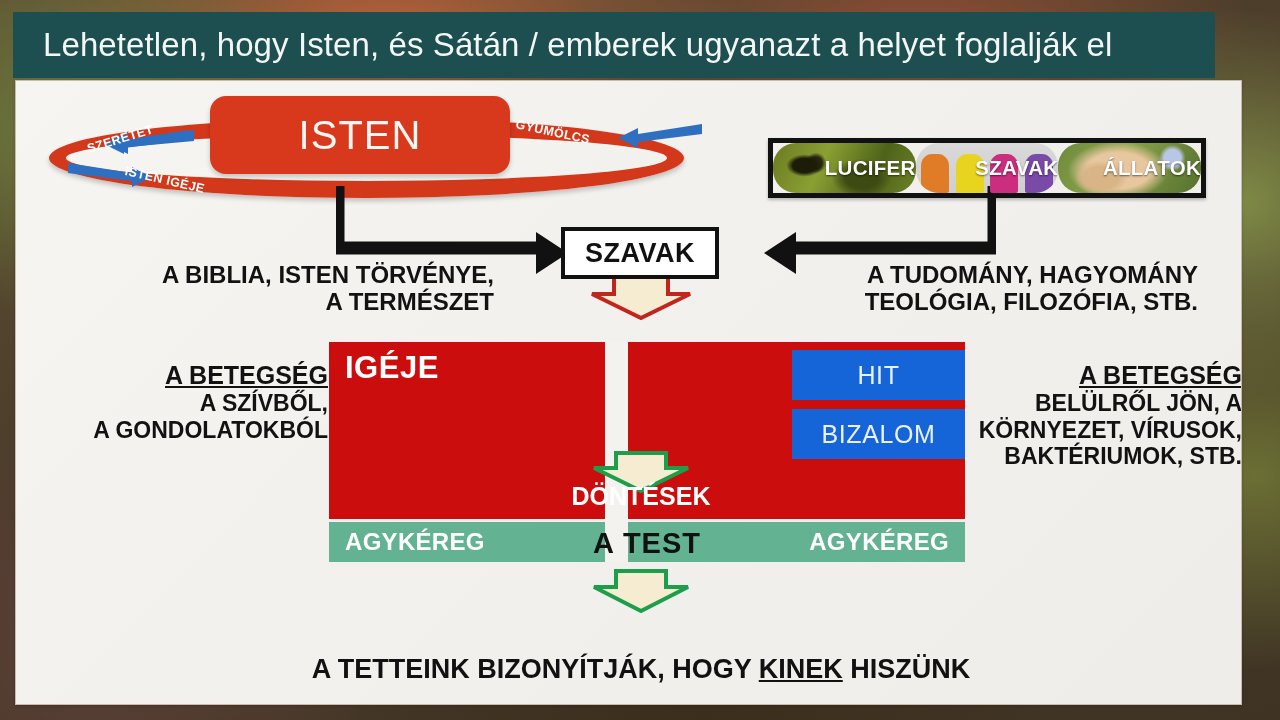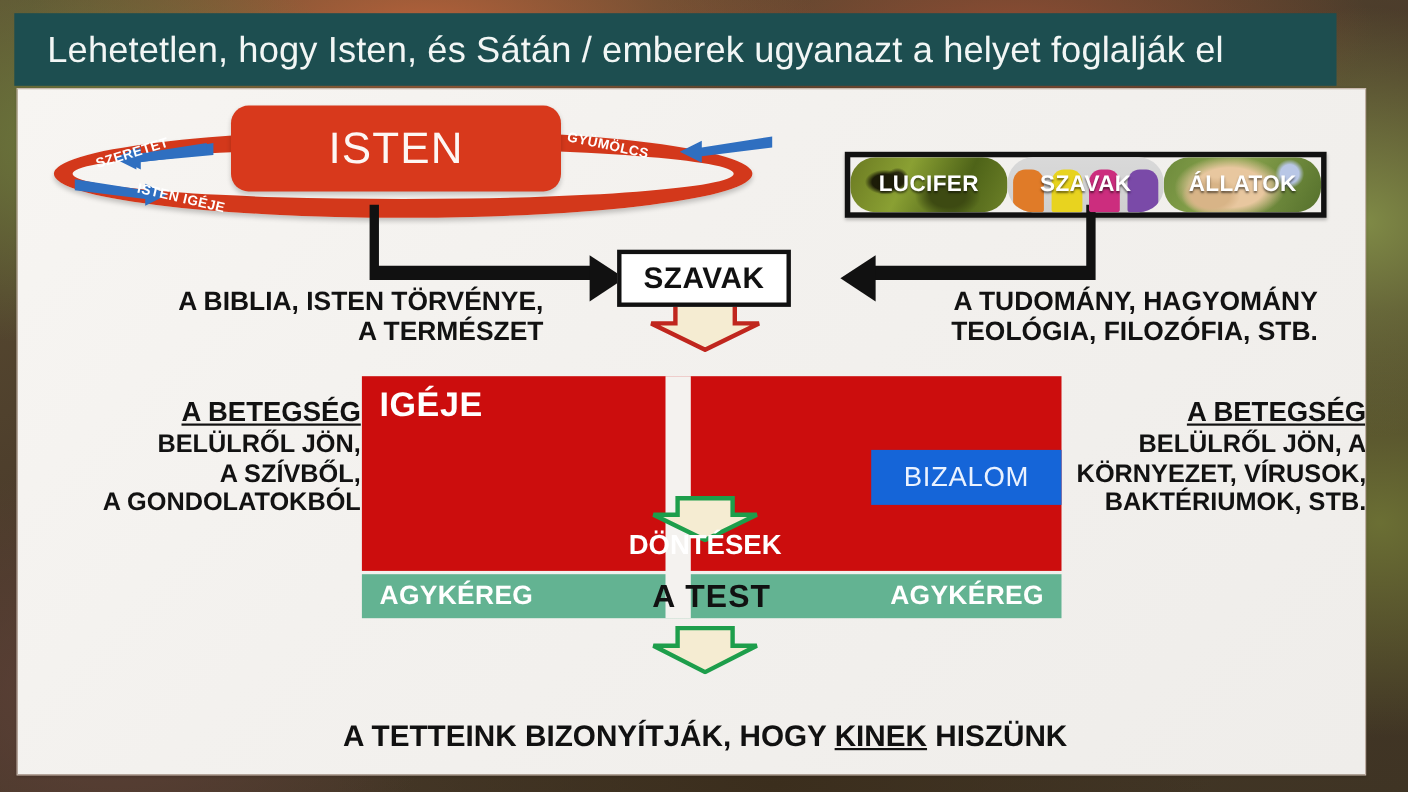--- a/index.html
+++ b/index.html
@@ -71,21 +71,21 @@
   #lbl-gyumolcs { left: 481px; top: 29px; transform: rotate(12deg); }
   .bluearr { position: absolute; }
 
   
   #strip {
     left: 752px; top: 57px; width: 438px; height: 60px;
     border: 5px solid #111; display: flex;
     box-shadow: 0 2px 3px rgba(0,0,0,.25);
   }
   .pcell { position: relative; flex: 1 1 0; overflow: hidden;
-           display: flex; align-items: center; justify-content: center; border-radius: 23px; }
+           display: flex; align-items: center; justify-content: flex-end; border-radius: 23px; }
   .pcell .plabel {
     position: relative; z-index: 3; color: #fff; font-weight: 800;
     font-size: 20.5px; letter-spacing: .3px; text-shadow: 0 1px 2px rgba(0,0,0,.55);
     white-space: nowrap;
   }
   #cell-lucifer {
     background:
       radial-gradient(circle at 30% 40%, #2a2a10 0 6%, rgba(0,0,0,0) 10%),
       linear-gradient(115deg,#6b7a22 0%, #8aa033 35%, #4e6318 70%, #6d8128 100%);
   }
@@ -238,34 +238,36 @@
       <div>A BIBLIA, ISTEN TÖRVÉNYE,</div>
       <div>A TERMÉSZET</div>
     </div>
     <div class="cap" id="cap-right">
       <div>A TUDOMÁNY, HAGYOMÁNY</div>
       <div>TEOLÓGIA, FILOZÓFIA, STB.</div>
     </div>
 
     <div class="cap" style="left:52px; top:280px; width:260px; font-size:23px; line-height:1.16;">
       <div class="u" style="font-size:25px;">A BETEGSÉG</div>
-      <div>BELÜLRŐL  JÖN,</div>
       <div>A SZÍVBŐL,</div>
       <div>A GONDOLATOKBÓL</div>
     </div>
 
     <div class="cap" style="left:938px; top:280px; width:288px; font-size:23px; line-height:1.16;">
       <div class="u" style="font-size:25px;">A BETEGSÉG</div>
       <div>BELÜLRŐL  JÖN, A</div>
       <div>KÖRNYEZET, VÍRUSOK,</div>
       <div>BAKTÉRIUMOK, STB.</div>
     </div>
 
     <div class="lyr" id="soul">
       <div id="soul-label">IGÉJE</div>
+      <div class="bluebox" id="bb-hit">
+        <span>HIT</span>
+      </div>
       <div class="bluebox" id="bb-biz">
         <span>BIZALOM</span>
       </div>
     </div>
 
     <div class="lyr" id="whitecol"></div>
 
     <svg class="lyr" style="left:570px; top:370px; z-index:4;" width="110" height="42" viewBox="0 0 110 42">
       <path d="M30 2 L80 2 L80 17 L102 17 L55 40 L8 17 L30 17 Z" fill="#f5ecd2" stroke="#1d9e4b" stroke-width="4"></path>
     </svg>

